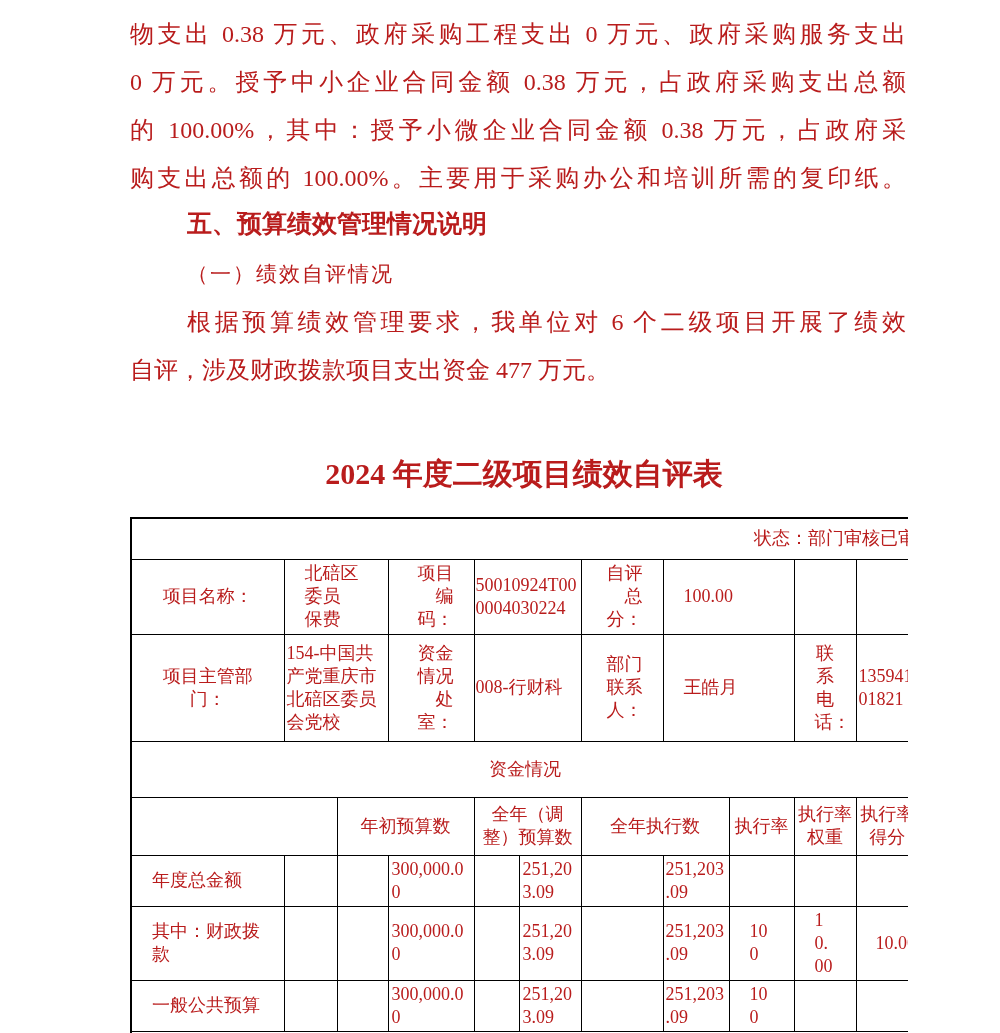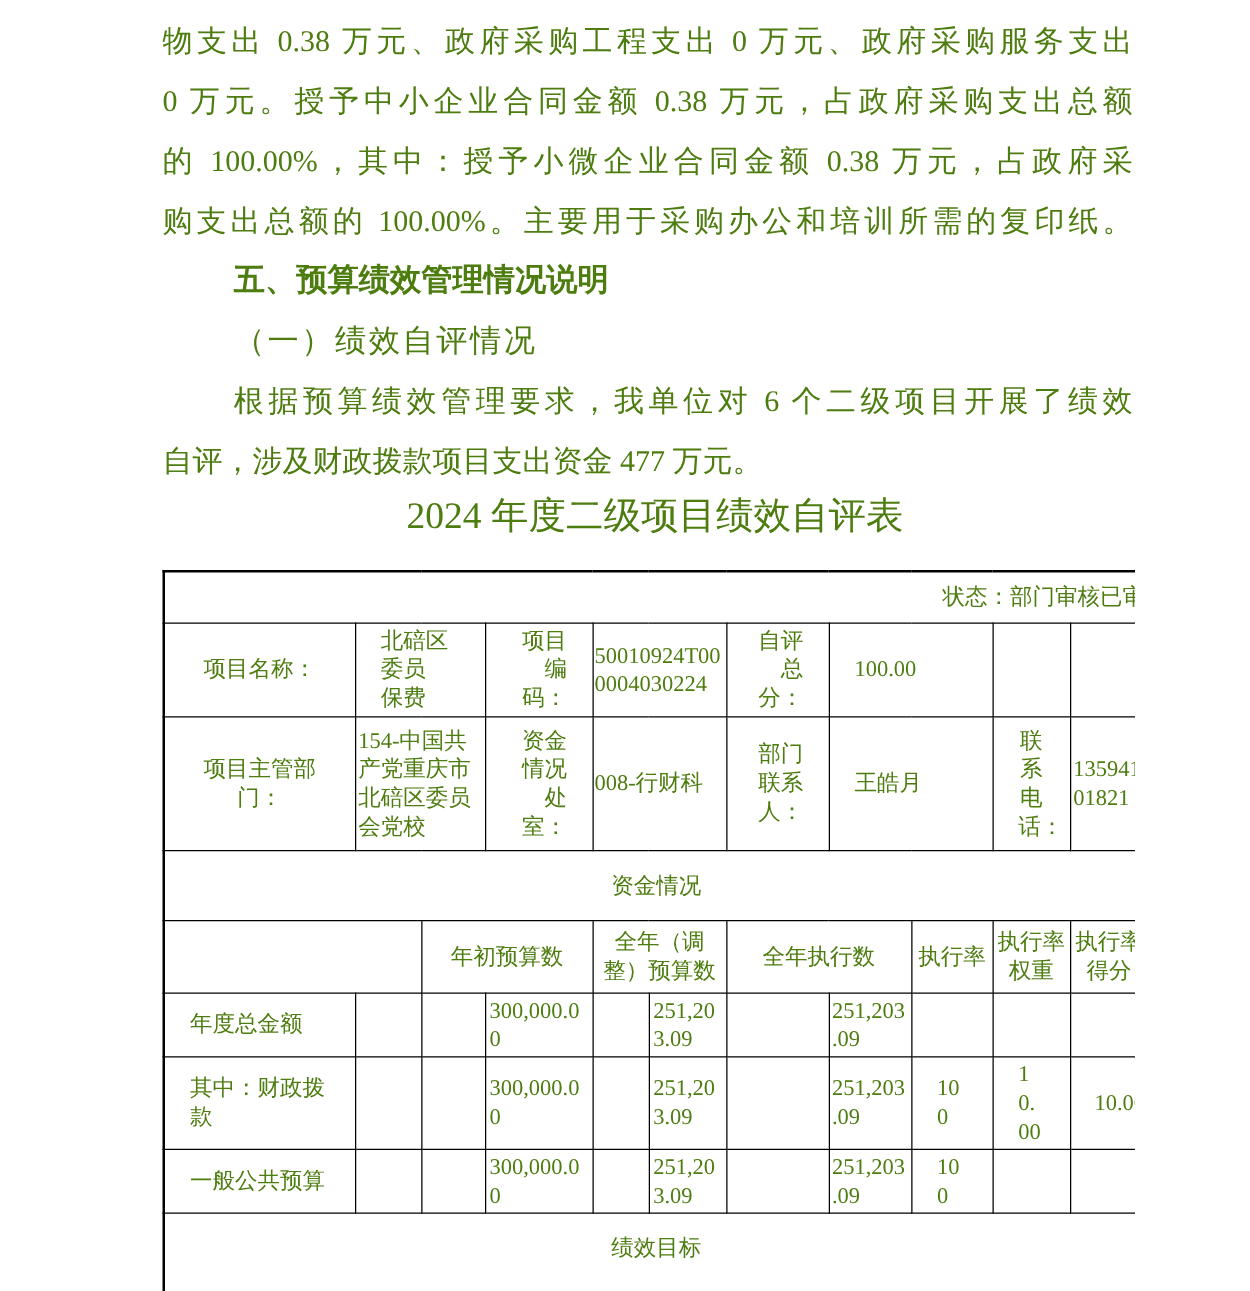--- a/index.html
+++ b/index.html
@@ -3,21 +3,21 @@
 <meta charset="utf-8">
 <style>
   * { margin: 0; padding: 0; box-sizing: border-box; }
   html, body { background: #ffffff; }
   .doc {
     position: relative;
     width: 908px;
     height: 1033px;
     overflow: hidden;
     background: #ffffff;
-    color: #4d7c0f;
+    color: #b91c1c;
     font-family: "Liberation Serif", "DejaVu Serif", serif;
   }
   .content { position: absolute; left: 130px; top: 0; width: 788px; }
 
   
   .intro { padding-top: 10px; width: 776px; }
   .intro .line, .para .line {
     font-size: 24px;
     line-height: 48px;
     text-align: justify;
@@ -29,30 +29,31 @@
   .indent { text-indent: 57px; }
 
   .section-heading {
     font-family: Liberation Mono, monospace;
     font-weight: bold;
     font-size: 25px;
     line-height: 48px;
     padding-left: 57px;
   }
   .sub-heading {
-    font-size: 25px;
+    font-size: 21px;
     line-height: 48px;
     padding-left: 57px;
     letter-spacing: 2px;
   }
 
   .table-title {
+    margin-top: 61px;
     font-size: 30px;
     line-height: 38px;
-    font-weight: normal;
+    font-weight: bold;
     text-align: center;
     width: 788px;
   }
 
   
   table.eval {
     margin-top: 24px;
     border-collapse: collapse;
     table-layout: fixed;
     width: 788px;

